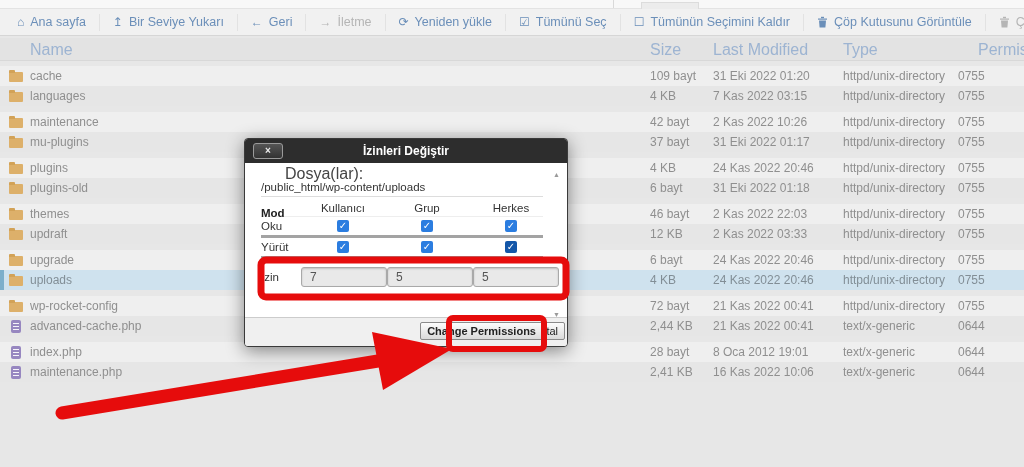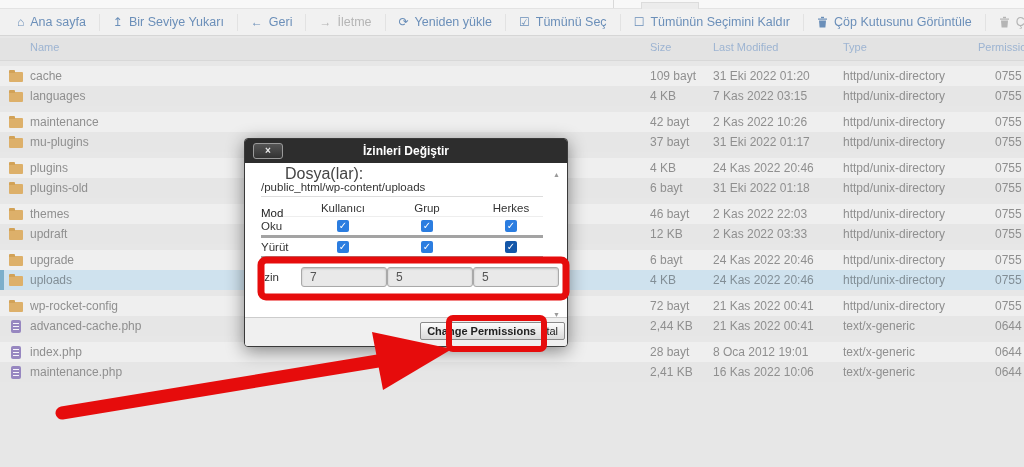--- a/index.html
+++ b/index.html
@@ -12,48 +12,48 @@
   .topstrip{position:absolute;top:0;left:0;width:1024px;height:8px;background:#f8f8f8;border-bottom:1px solid #e3e3e3;}
   .topstrip .vdiv{position:absolute;left:613px;top:0;width:1px;height:8px;background:#d9d9d9;}
   .topstrip .stub{position:absolute;left:641px;top:2px;width:56px;height:6px;background:#ececec;border:1px solid #dcdcdc;border-bottom:none;}
   
   .toolbar{position:absolute;top:9px;left:0;width:1024px;height:27px;background:#f1f1f1;border-bottom:1px solid #d6d6d6;display:flex;align-items:center;padding-left:4px;box-sizing:border-box;}
   .tb-item{display:flex;align-items:center;gap:6px;padding:0 13px;height:17px;color:#6b8fb9;font-size:12.5px;border-right:1px solid #e2e2e2;white-space:nowrap;cursor:pointer;}
   .tb-item:last-child{border-right:none;}
   .tb-item.disabled{color:#b5b5b5;cursor:default;}
   .tb-ico{font-size:12px;line-height:12px;display:inline-flex;align-items:center;}
   
-  .thead{position:absolute;top:38px;left:0;width:1024px;height:22px;background:#e3e3e3;border-bottom:1px solid #d8d8d8;font-size:11px;color:#9db4d2;}
+  .thead{position:absolute;top:38px;left:0;width:1024px;height:22px;background:#e3e3e3;border-bottom:1px solid #d8d8d8;font-size:16px;color:#9db4d2;}
   .thead span{position:absolute;top:3px;cursor:pointer;}
   .h-name{left:30px;} .h-size{left:650px;} .h-mod{left:713px;text-align:right;} .h-type{left:843px;} .h-perm{left:978px;}
   
   .filelist{position:absolute;top:60px;left:0;width:1024px;}
   .row{position:relative;height:20px;font-size:12px;color:#8f8f8f;cursor:pointer;}
   .row.odd{background:#efefef;margin-top:6px;}
   .row.even{background:#e6e6e6;}
   .row.selected{background:#cfe2ee;box-shadow:inset 4px 0 0 #7cafcb;color:#828e96;}
   .row span{position:absolute;line-height:20px;white-space:nowrap;}
-  .c-name{left:30px;} .c-size{left:650px;} .c-mod{left:713px;} .c-type{left:843px;} .c-perm{left:995px;}
+  .c-name{left:30px;} .c-size{left:650px;} .c-mod{left:713px;} .c-type{left:843px;} .c-perm{left:958px;}
   .folder-icon{position:absolute;left:9px;top:6px;width:14px;height:10px;background:#ddb06a;border-radius:1px;}
   .folder-icon::before{content:"";position:absolute;top:-2px;left:0;width:6px;height:3px;background:#d2a257;border-radius:1px 1px 0 0;}
   .file-icon{position:absolute;left:11px;top:4px;width:10px;height:13px;background:#9787c0;border-radius:2px;}
   .file-icon::after{content:"";position:absolute;left:2px;right:2px;top:3px;height:8px;background:repeating-linear-gradient(to bottom,rgba(255,255,255,.9) 0 1px,transparent 1px 3px);}
   
   .dialog{position:absolute;left:244px;top:138px;width:324px;height:209px;background:#fff;border:1px solid #3a3a3a;border-radius:4px;box-shadow:0 4px 18px rgba(0,0,0,.45);box-sizing:border-box;}
   .dlg-titlebar{height:24px;background:#2d2d2d;border-radius:3px 3px 0 0;position:relative;}
   .dlg-title{color:#fff;font-size:12px;font-weight:bold;text-align:center;line-height:24px;}
   .dlg-close{position:absolute;left:8px;top:4px;width:28px;height:14px;background:linear-gradient(#555,#333);border:1px solid #9a9a9a;border-radius:3px;color:#eee;font-size:10px;font-weight:bold;text-align:center;line-height:13px;cursor:pointer;}
   .dlg-body{position:relative;height:156px;padding:5px 24px 0 16px;box-sizing:border-box;font-size:11.5px;color:#333;}
   .files-label{line-height:12px;font-size:16px;color:#444;margin-left:24px;}
   .files-path{line-height:14px;border-bottom:1px solid #ddd;padding-bottom:2px;}
   .pgrid{display:grid;grid-template-columns:40px 84px 84px 84px;align-items:center;}
   .pgrid.hdr{height:19px;border-bottom:1px solid #eee;}
   .pgrid.prow{height:18px;border-bottom:3px solid #a3a3a3;}
   .pgrid .c{text-align:center;}
-  .pgrid .mod{font-weight:normal;color:#222;margin-top:10px;}
+  .pgrid .mod{font-weight:bold;color:#222;margin-top:10px;}
   .cb{display:inline-block;width:12px;height:12px;border-radius:2px;vertical-align:middle;cursor:pointer;position:relative;}
   .cb.on{background:#2b7de0;}
   .cb.on::after{content:"✓";position:absolute;left:0;right:0;top:-1px;color:#fff;font-size:10px;line-height:13px;text-align:center;}
   .cb.strong{background:#1356a8;}
   .cb.off{background:#fff;border:1px solid #aaa;box-sizing:border-box;}
   .izinrow{display:grid;grid-template-columns:40px 86px 86px 86px;align-items:center;height:32px;margin-top:2px;}
   .izin-input{width:76px;height:18px;background:#e9e9e9;border:1px solid #a9a9a9;border-radius:3px;box-shadow:inset 0 1px 2px rgba(0,0,0,.18);font-family:"Liberation Sans",sans-serif;font-size:12px;color:#555;padding:0 0 0 8px;}
   .sb-arrow{position:absolute;right:7px;color:#9a9a9a;font-size:7px;cursor:pointer;}
   .sb-up{top:32px;} .sb-down{top:172px;}
   .dlg-footer{position:absolute;bottom:0;left:0;right:0;height:28px;background:#f0f0f0;border-top:1px solid #ccc;border-radius:0 0 3px 3px;}

